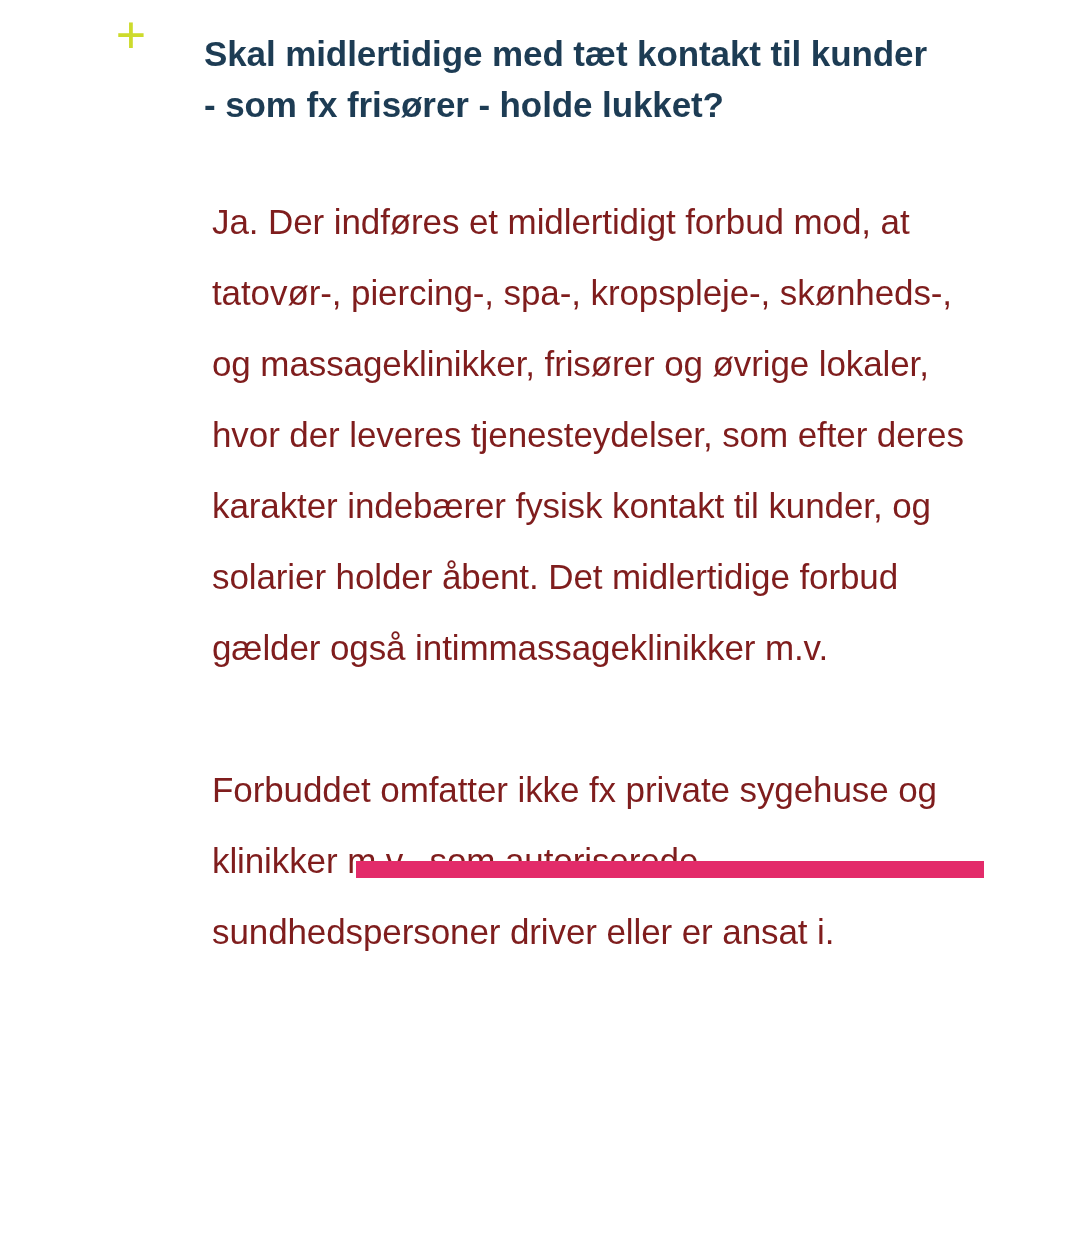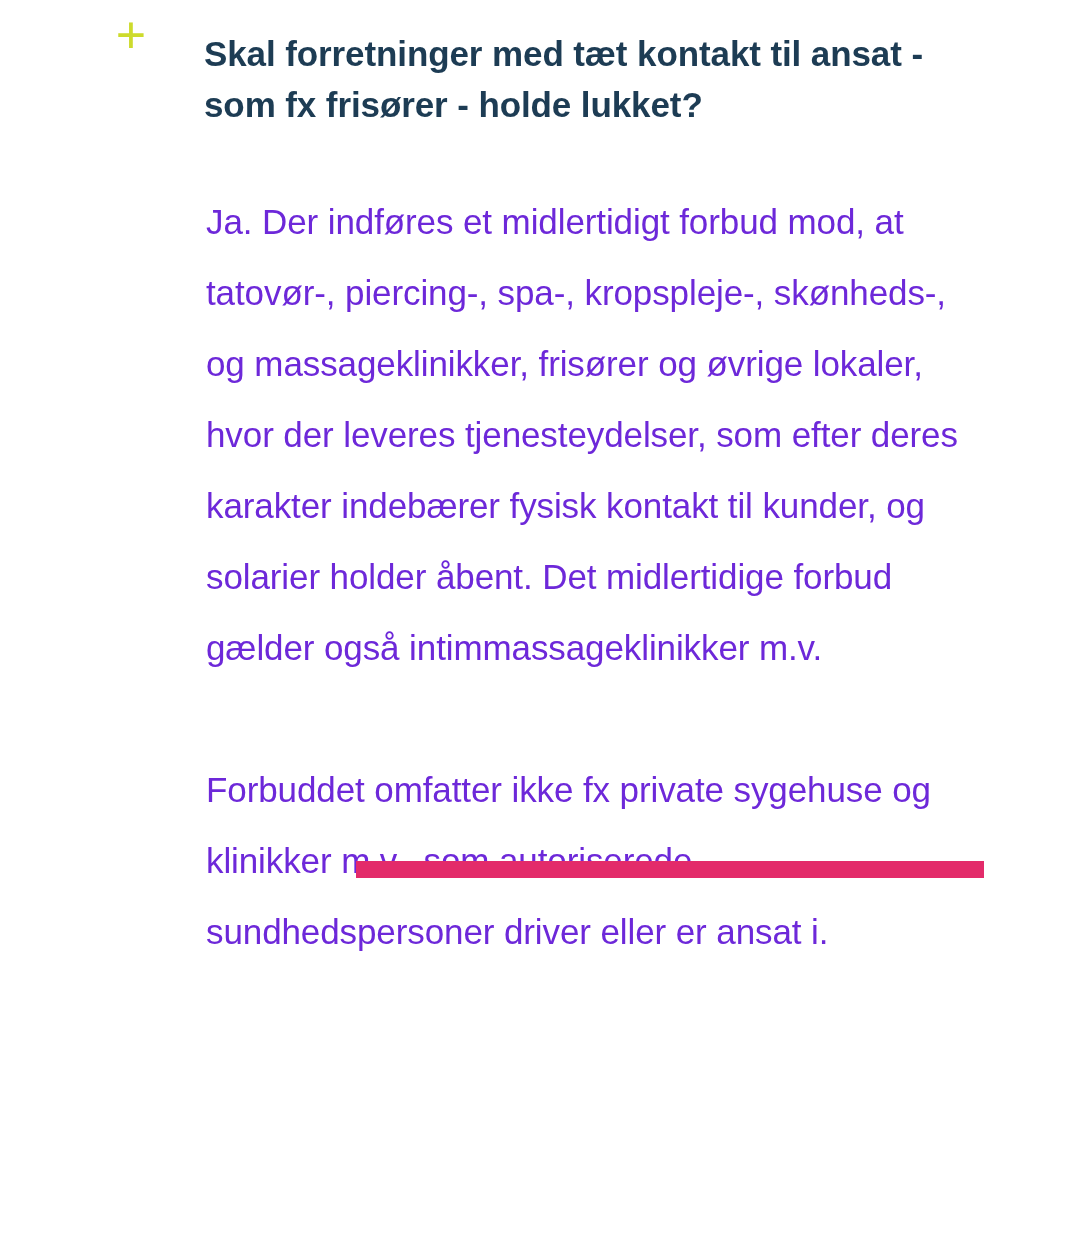--- a/index.html
+++ b/index.html
@@ -55,22 +55,22 @@
   }
 
   .faq-body {
     margin-top: 56px;
   }
 
   .faq-paragraph {
     font-size: 35px;
     line-height: 2.03;
     font-weight: 400;
-    color: #6d28d9;
-    margin: 2px;
+    color: #7f1d1d;
+    margin: 8px;
     width: 760px;
     letter-spacing: -0.1px;
   }
 
   .faq-paragraph + .faq-paragraph {
     margin-top: 70px;
   }
 
   .highlight-underline {
     position: absolute;
@@ -83,21 +83,21 @@
 </style>
 </head>
 <body>
 
 <div class="page">
 
   <div class="plus-icon">+</div>
 
   <div class="content">
 
-    <h2 class="faq-question">Skal forretninger med tæt kontakt til ansat - som fx frisører - holde lukket?</h2>
+    <h2 class="faq-question">Skal midlertidige med tæt kontakt til kunder - som fx frisører - holde lukket?</h2>
 
     <div class="faq-body">
       <p class="faq-paragraph">Ja. Der indføres et midlertidigt forbud mod, at tatovør-, piercing-, spa-, kropspleje-, skønheds-, og massageklinikker, frisører og øvrige lokaler, hvor der leveres tjenesteydelser, som efter deres karakter indebærer fysisk kontakt til kunder, og solarier holder åbent. Det midlertidige forbud gælder også intimmassageklinikker m.v.</p>
       <p class="faq-paragraph">Forbuddet omfatter ikke fx private sygehuse og klinikker m.v., som autoriserede sundhedspersoner driver eller er ansat i.</p>
     </div>
 
   </div>
 
   <div class="highlight-underline"></div>
 

